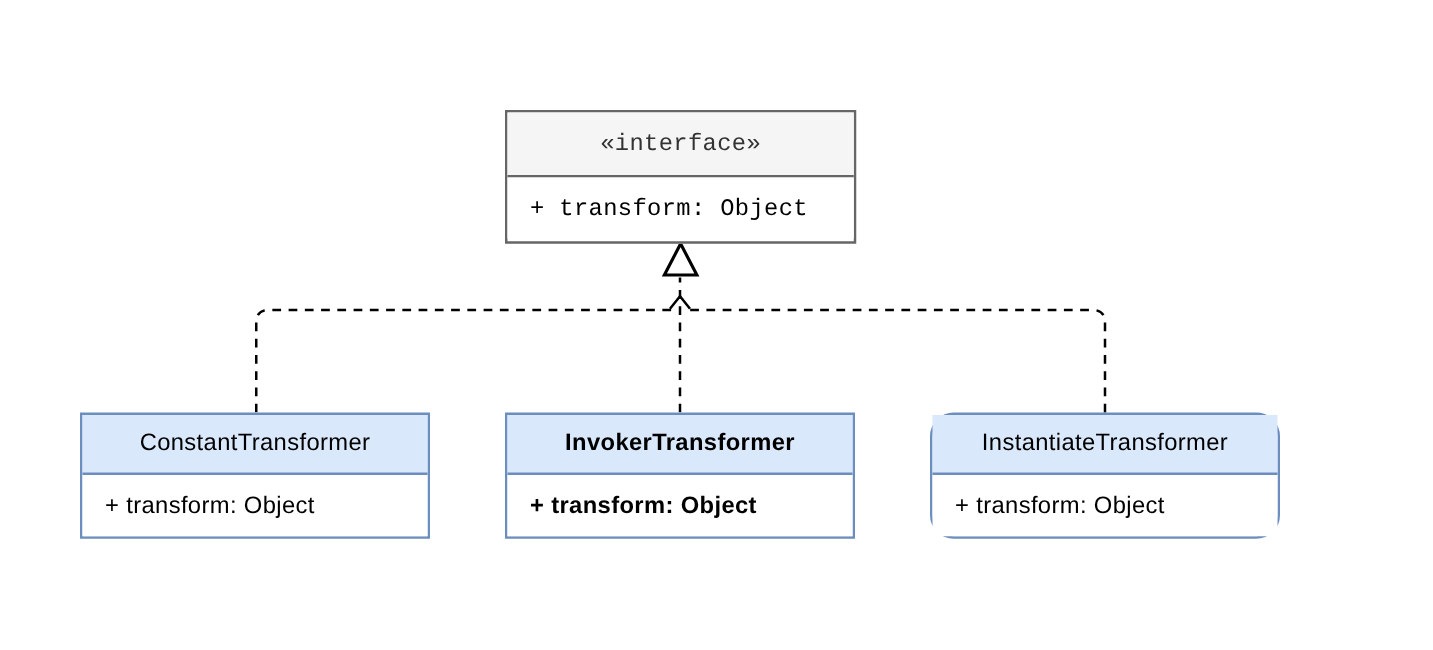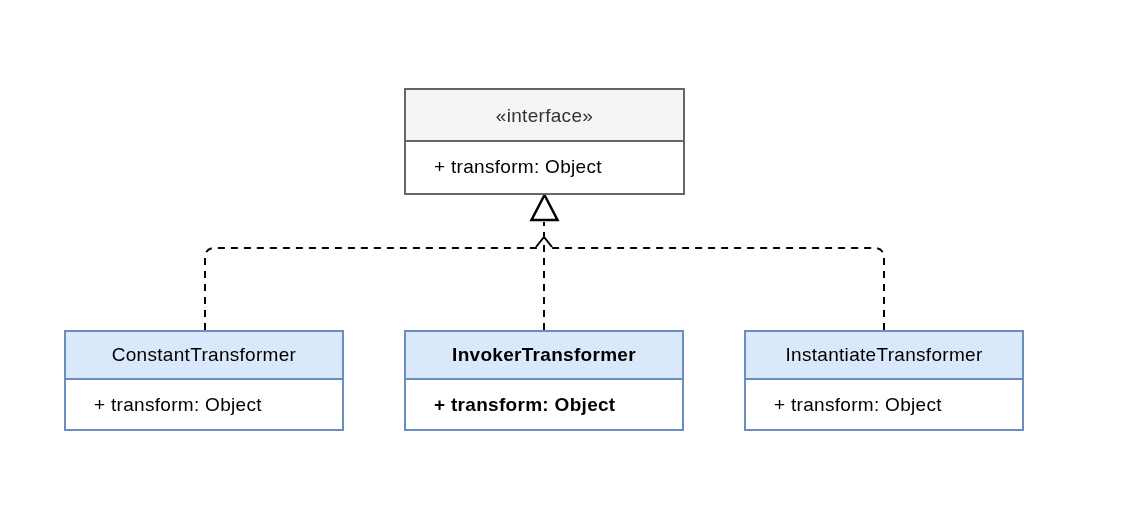--- a/index.html
+++ b/index.html
@@ -47,29 +47,30 @@
   }
   .uml-box {
     position: absolute;
     background: var(--body-fill);
     letter-spacing: 0.3px;
   }
   .uml-box.interface-box {
     left: 404px; top: 88px;
     width: 281px; height: 107px;
     border: 2px solid var(--interface-border);
+    font-family: Liberation Mono, monospace;
   }
   .uml-box.class-box {
     border: 2px solid var(--class-border);
     width: 280px; height: 101px;
     top: 330px;
   }
   .uml-box.class-box.pos-left  { left: 64px;  }
   .uml-box.class-box.pos-mid   { left: 404px; font-weight: bold; }
-  .uml-box.class-box.pos-right { left: 744px; }
+  .uml-box.class-box.pos-right { left: 744px; border-radius: 19px; }
   .uml-header {
     display: flex;
     flex-direction: column;
     align-items: center;
     justify-content: center;
     text-align: center;
   }
   .interface-box .uml-header {
     height: 52px;
     border-bottom: 2px solid var(--interface-border);
@@ -82,21 +83,21 @@
     height: 48px;
     border-bottom: 2px solid var(--class-border);
     background: var(--class-header-fill);
     color: var(--body-text);
     font-size: 19px;
   }
   .uml-body {
     display: flex;
     align-items: center;
     height: 49px;
-    padding-left: 28px;
+    padding-left: 18px;
     font-size: 19px;
     color: var(--body-text);
     background: var(--body-fill);
   }
 </style>
 </head>
 <body>
 
 <div class="canvas">
 

